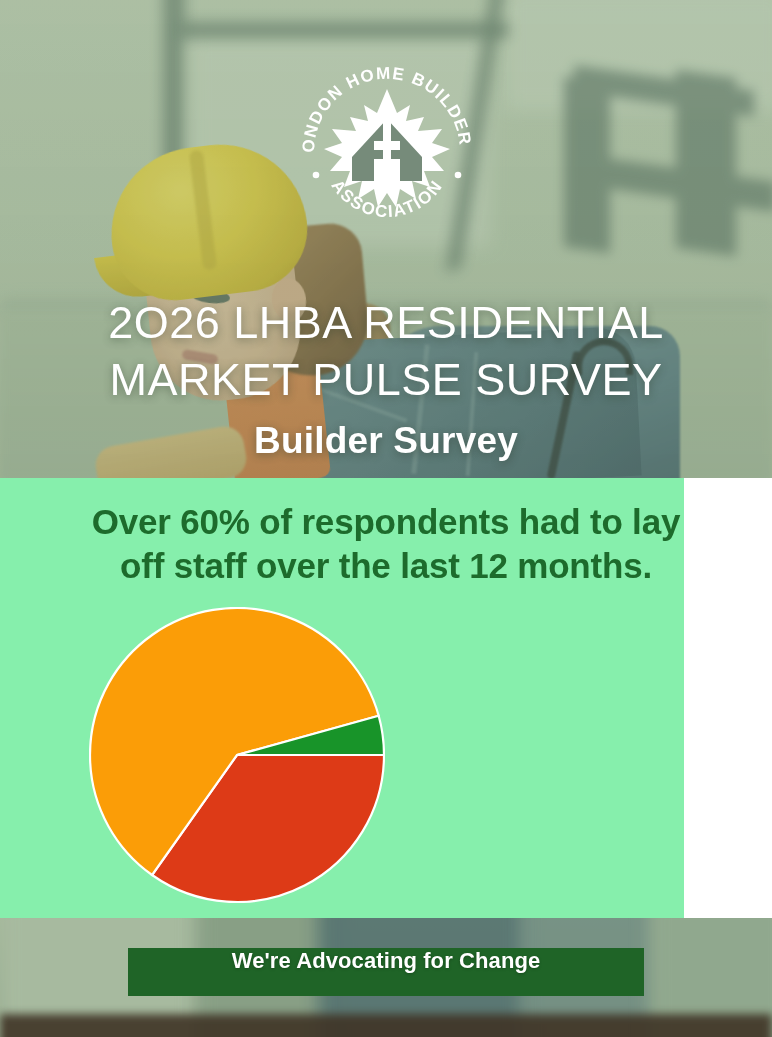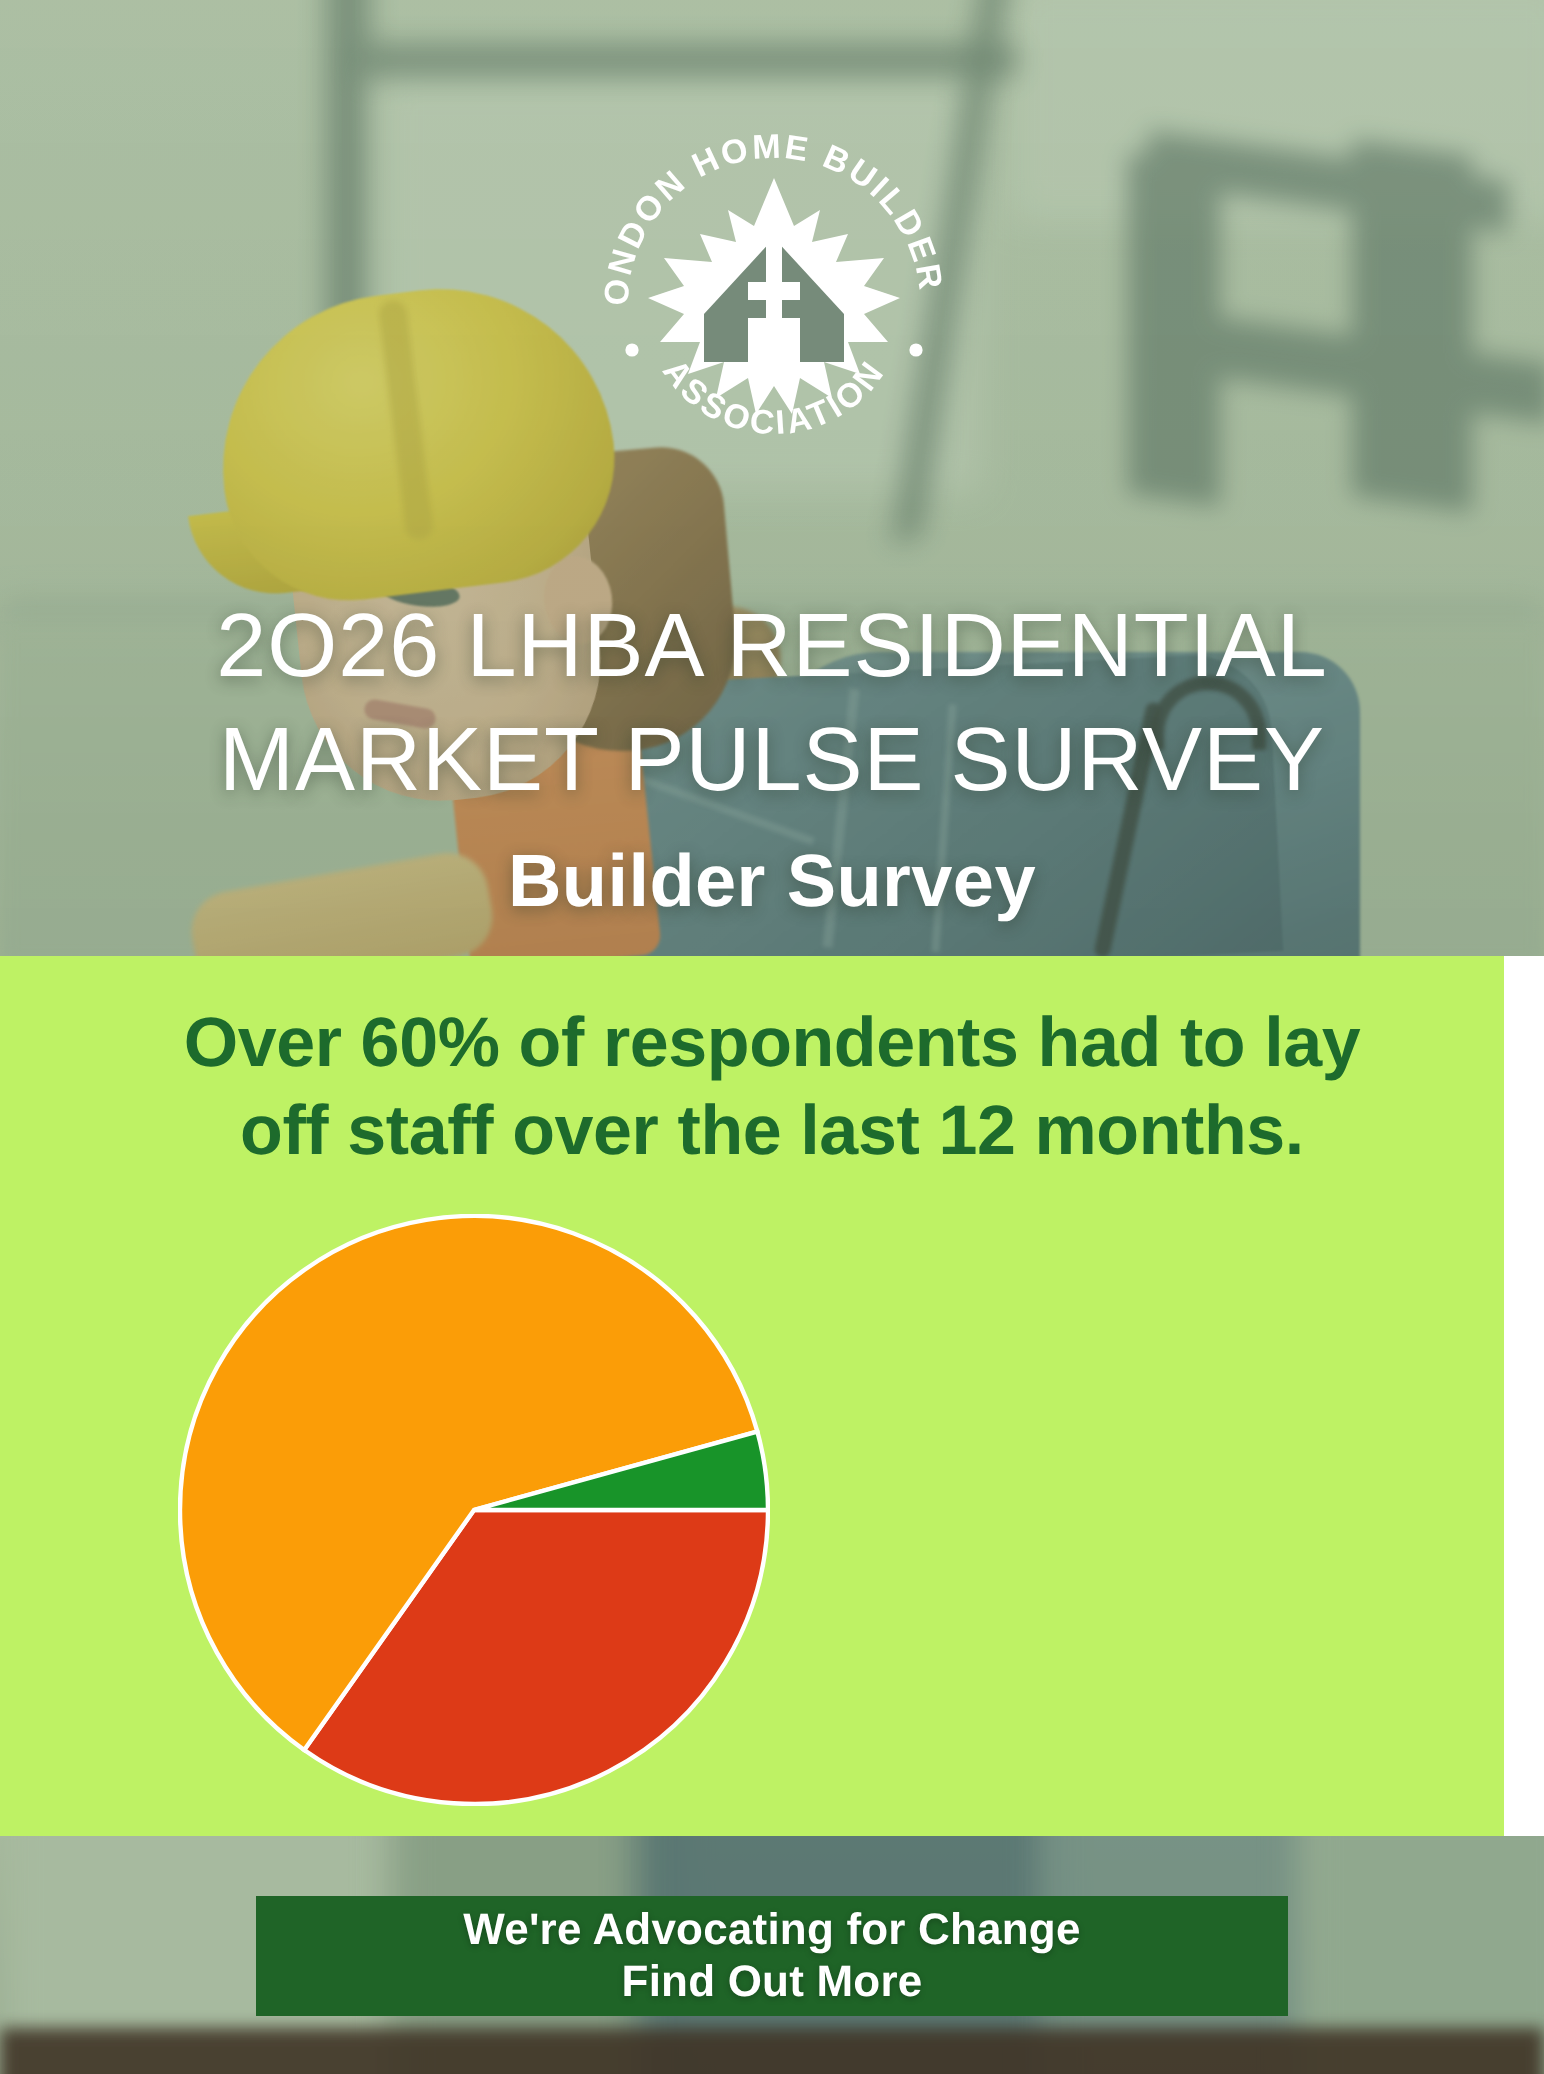--- a/index.html
+++ b/index.html
@@ -224,22 +224,22 @@
     margin-top:12px;
     font-size:37px;
     font-weight:700;
     letter-spacing:.2px;
   }
 
   
   .body-sec{
     position:absolute;
     left:0; top:478px;
-    width:752px; height:440px;
-    background:#bef264;
+    width:684px; height:440px;
+    background:#86efac;
   }
   .headline{
     position:absolute;
     left:26px; top:22px;
     width:720px;
     text-align:center;
     color:#1d6b2c;
     font-size:35px;
     font-weight:700;
     line-height:44px;
@@ -275,25 +275,24 @@
     background:#4a3a2c;filter:blur(4px);opacity:.9;
   }
   .f-grade{
     position:absolute;inset:0;
     background:rgba(150,178,148,.35);
     mix-blend-mode:multiply;
   }
   .cta{
     position:absolute;
     left:128px; top:30px;
-    width:516px; height:60px;
+    width:516px; height:48px;
     background:#1f6427;
     display:flex;
     align-items:center;
-    justify-content:center;
     flex-direction:column;
     color:#ffffff;
     text-align:center;
     cursor:pointer;
   }
   .cta-line{
     font-size:22px;
     font-weight:700;
     line-height:26px;
     letter-spacing:.1px;
@@ -413,17 +412,16 @@
     <div class="f-blur fb4"></div>
     <div class="f-blur fb1"></div>
     <div class="f-blur fb2"></div>
     <div class="f-blur fb3"></div>
     <div class="f-blur fb5"></div>
     <div class="f-floor"></div>
     <div class="f-grade"></div>
 
     <div class="cta">
       <div class="cta-line">We're Advocating for Change</div>
-      <div class="cta-line">Find Out More</div>
     </div>
   </div>
 
 </div>
 
 </body></html>

